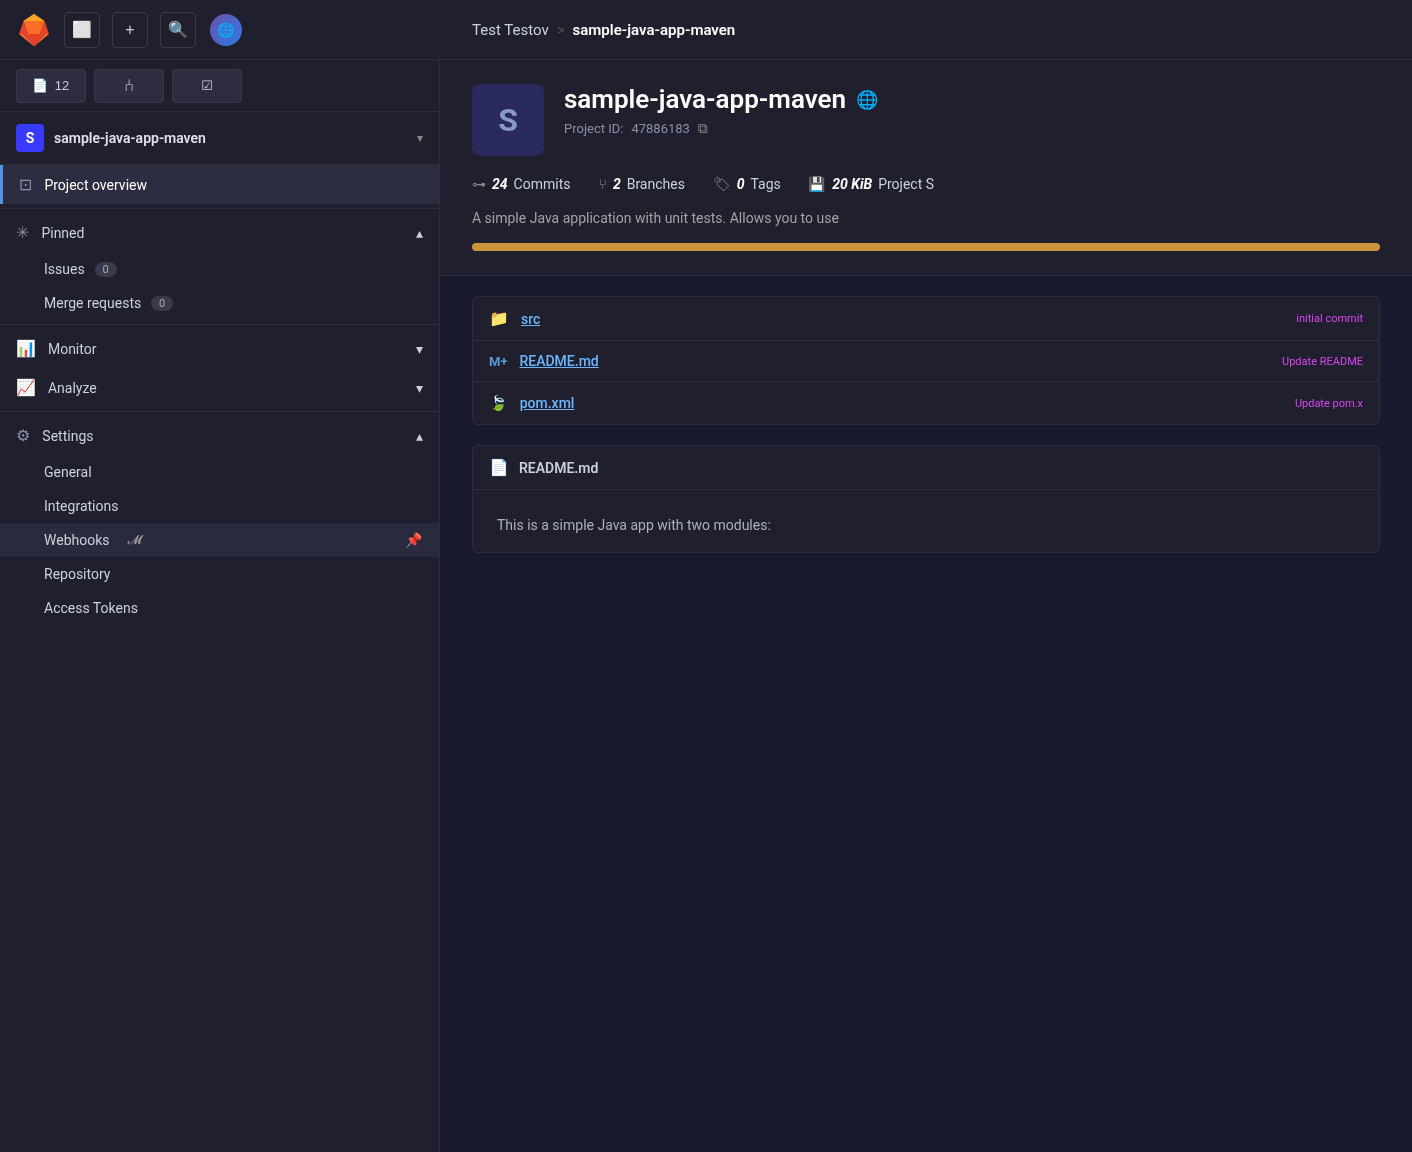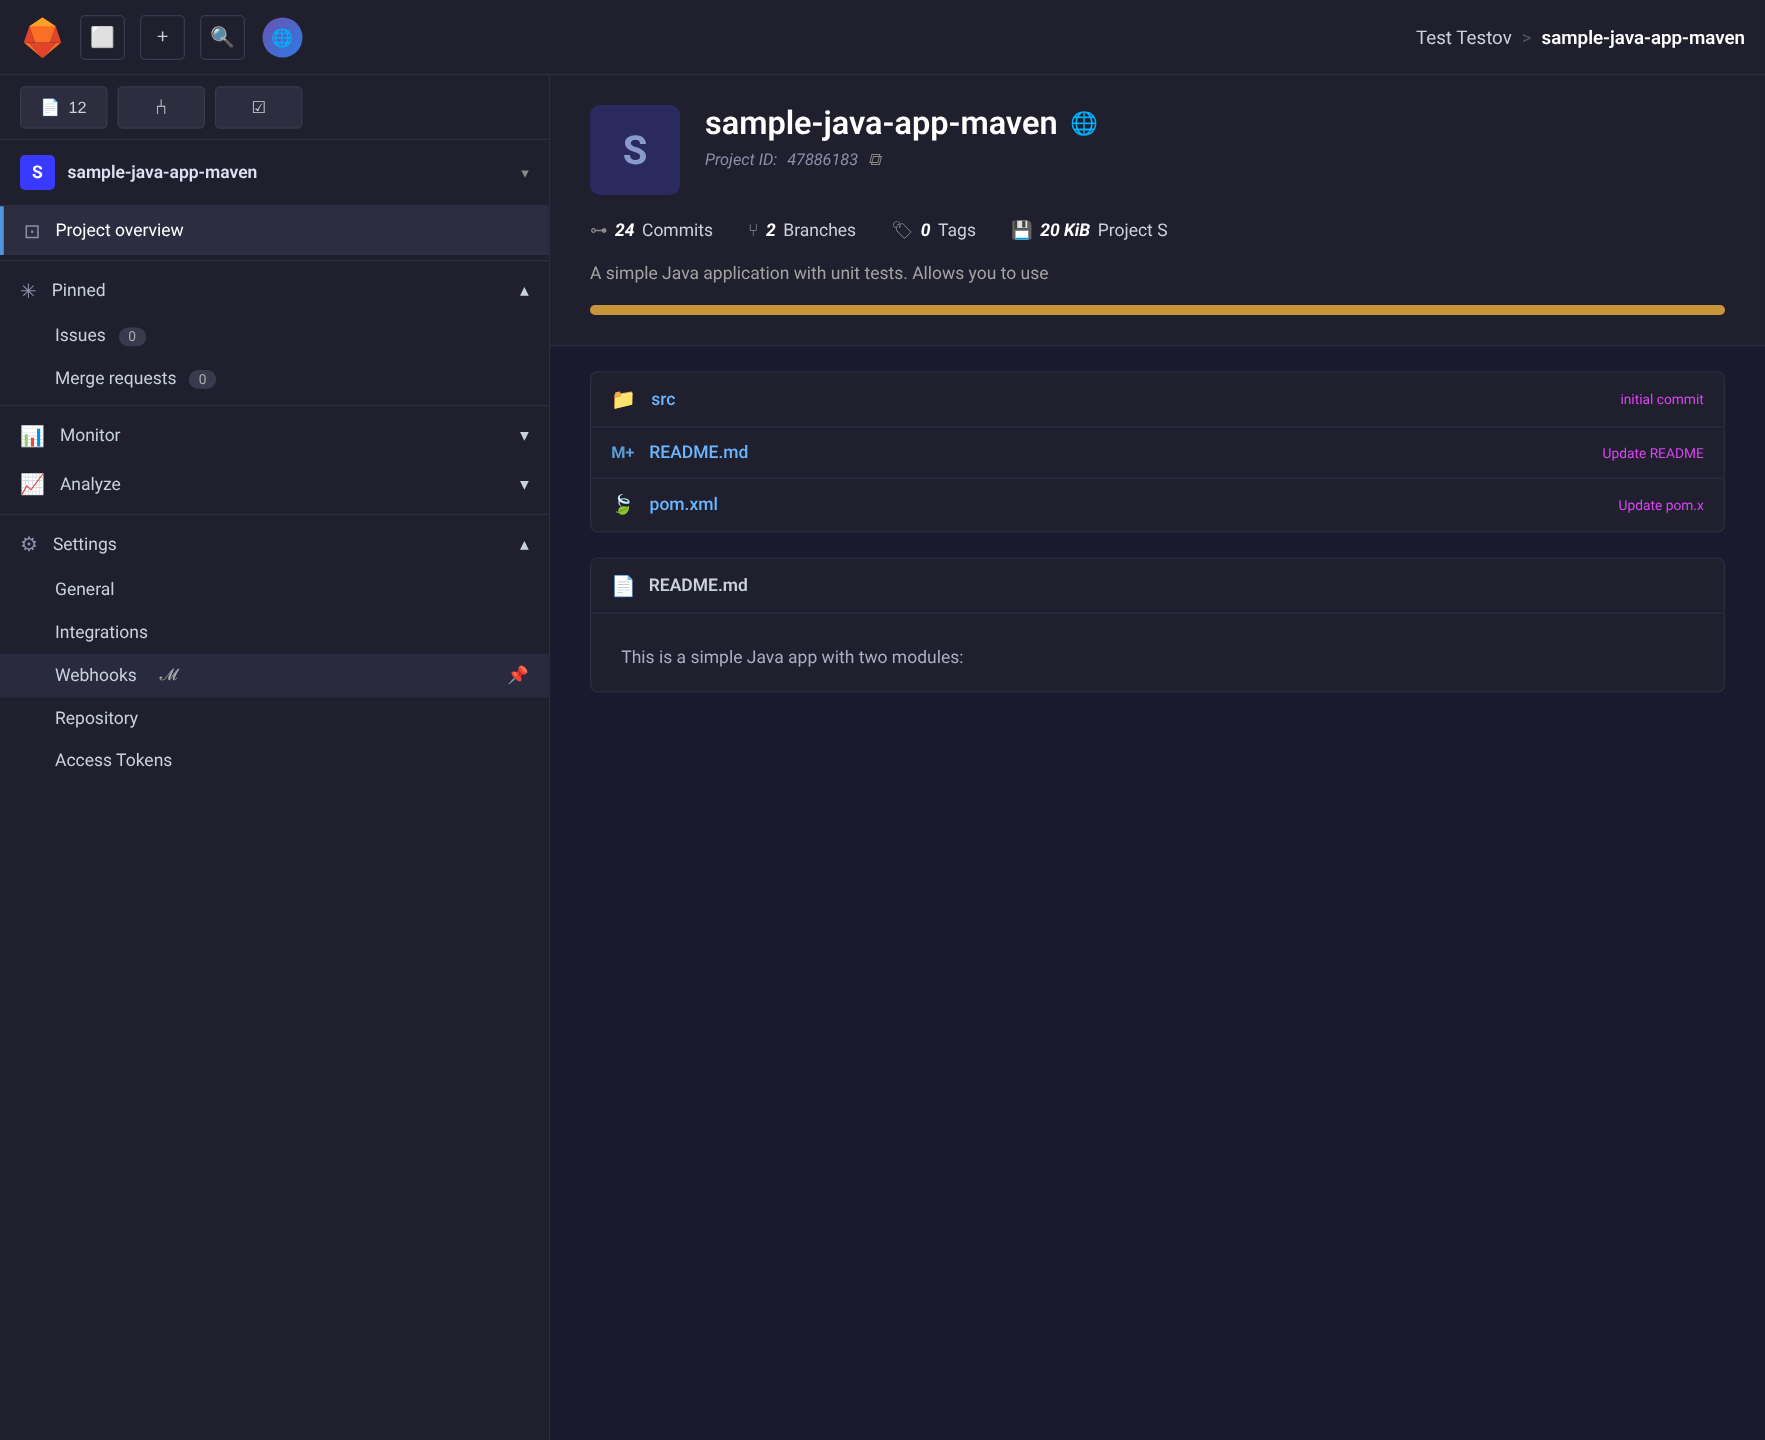--- a/index.html
+++ b/index.html
@@ -49,21 +49,20 @@
       font-size: 16px;
     }
     .top-bar-breadcrumb {
       flex: 1;
       display: flex;
       align-items: center;
       gap: 8px;
       font-size: 15px;
       color: #8b8fa8;
       padding-left: 16px;
-      justify-content: flex-end;
     }
     .breadcrumb-current {
       color: #ffffff;
       font-weight: 600;
     }
     .breadcrumb-sep { color: #555; }
 
     
     .second-bar {
       background: #1f1f2e;
@@ -239,21 +238,20 @@
       font-weight: 600;
       color: #ffffff;
     }
     .globe-icon { color: #888; font-size: 18px; }
     .project-id-row {
       display: flex;
       align-items: center;
       gap: 8px;
       font-size: 13px;
       color: #8b8fa8;
-      font-style: italic;
     }
     .copy-icon { color: #888; cursor: pointer; font-size: 14px; }
 
     .project-stats {
       display: flex;
       align-items: center;
       gap: 28px;
       font-size: 14px;
       color: #c9d1d9;
       margin-bottom: 16px;
@@ -291,21 +289,21 @@
     .file-row {
       display: flex;
       align-items: center;
       padding: 12px 16px;
       border-bottom: 1px solid #2d2d3f;
       gap: 12px;
       font-size: 14px;
     }
     .file-row:last-child { border-bottom: none; }
     .file-icon { font-size: 16px; flex-shrink: 0; }
-    .file-name { flex: 1; color: #6cb6ff; font-weight: 500; }
+    .file-name { flex: 1; color: #6cb6ff; font-weight: 500; text-decoration: underline; }
     .file-name.folder { color: #6cb6ff; }
     .file-commit { color: #d946ef; font-size: 11px; text-align: center; }
 
     
     .readme-section {
       background: #1f1f2e;
       margin: 0 32px 20px;
       border: 1px solid #2d2d3f;
       border-radius: 6px;
       overflow: hidden;

